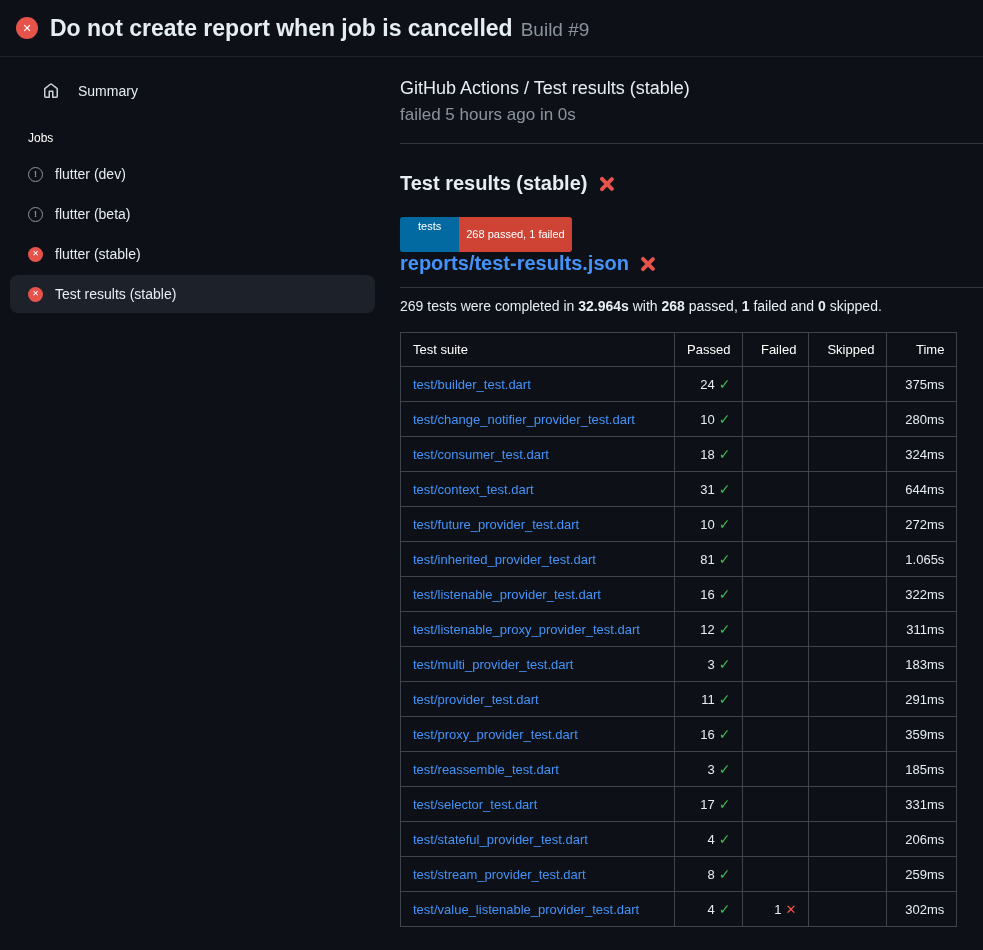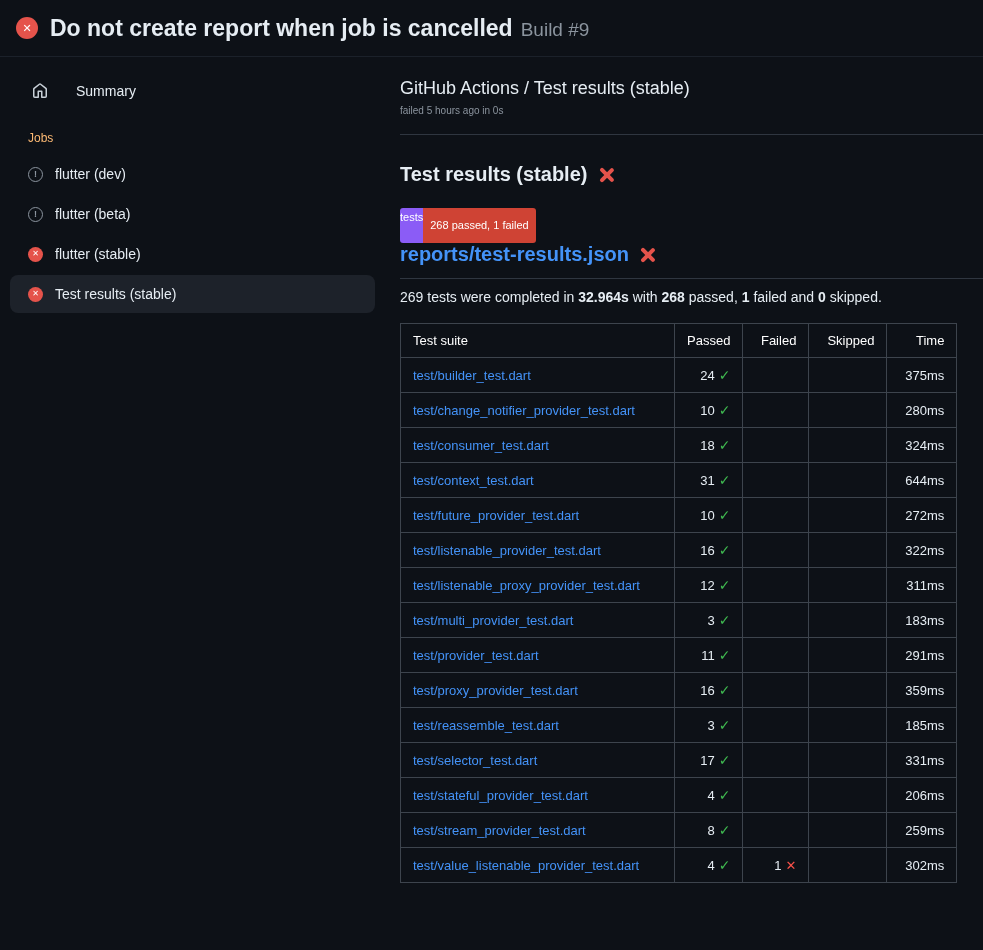--- a/index.html
+++ b/index.html
@@ -11,39 +11,39 @@
   }
   
   .topbar{display:flex;align-items:center;gap:12px;height:57px;padding:0 16px;border-bottom:1px solid #1b212a}
   .circle{border-radius:50%;display:inline-flex;align-items:center;justify-content:center;background:#e5534b;color:#fff;font-weight:700;flex:none}
   .topbar .circle{width:22px;height:22px;font-size:11px}
   .title-wrap{display:flex;align-items:baseline;gap:8px}
   .run-title{font-size:23px;font-weight:700;color:#e6edf3}
   .build{font-size:19px;color:#8b949e;font-weight:400}
   
   .sidebar{position:absolute;top:57px;left:0;width:385px}
-  .summary-item{display:flex;align-items:flex-end;gap:28px;padding:10px 16px 10px 32px;margin-top:16px;font-size:14px;cursor:pointer}
-  .jobs-label{padding:22px 16px 10px 28px;font-size:12px;color:#fdba74}
+  .summary-item{display:flex;align-items:flex-end;gap:19px;padding:10px 16px 10px 43px;margin-top:16px;font-size:14px;cursor:pointer}
+  .jobs-label{padding:22px 16px 10px 28px;font-size:12px;color:#ffffff}
   .job-item{display:flex;align-items:center;gap:12px;margin:0 10px 2px 10px;padding:11px 18px;border-radius:8px;font-size:14px;cursor:pointer}
   .job-item.selected{background:#1d222a}
   .job-icon{width:15px;height:15px;border-radius:50%;display:inline-flex;align-items:center;justify-content:center;flex:none;font-weight:700;line-height:1}
   .job-icon.warning{border:1.5px solid #8b949e;color:#8b949e;font-size:9px}
   .job-icon.failed{background:#e5534b;color:#fff;font-size:8px}
   
   .content{position:absolute;left:400px;top:57px;width:583px}
   .breadcrumb{margin-top:21px;font-size:18px;font-weight:400}
-  .status-line{margin-top:6px;font-size:10px;color:#8b949e}
+  .status-line{margin-top:6px;font-size:17px;color:#8b949e}
   .divider{margin-top:18px;border:none;border-top:1px solid #2f3640}
   .section-title{margin-top:28px;font-size:20px;font-weight:700;display:flex;align-items:center;gap:11px}
   .cross{position:relative;width:16px;height:16px;flex:none;display:inline-block}
   .cross::before,.cross::after{content:"";position:absolute;left:6.2px;top:-1px;width:3.6px;height:18px;background:#e5534b;border-radius:2px}
   .cross::before{transform:rotate(45deg)}
   .cross::after{transform:rotate(-45deg)}
   .badge{display:inline-flex;margin-top:22px;font-size:11px;border-radius:3px;overflow:hidden;line-height:1}
-  .badge-label{background:#8b5cf6;color:#fff;padding:4px 0}
+  .badge-label{background:#0369a1;color:#fff;padding:4px 18px}
   .badge-value{background:#cf4334;color:#fff;padding:12px 7px}
   .report-row{border-bottom:1px solid #2f3640;padding-bottom:12px;display:flex;align-items:center;gap:11px}
   .report-link{color:#4493f8;font-size:20px;font-weight:700;text-decoration:none}
   .summary-text{margin-top:10px;font-size:14px;color:#e6edf3}
   .summary-text .b{font-weight:700}
   
   table{margin-top:18px;border-collapse:collapse;font-size:13px}
   th,td{border:1px solid #3d444d;padding:9px 12px;text-align:left;white-space:nowrap}
   th{font-weight:400;color:#ffffff}
   .num{text-align:right}
@@ -156,20 +156,27 @@
           <td class="num">644ms</td>
         </tr>
         <tr>
           <td><a class="suite-link" href="#">test/future_provider_test.dart</a></td>
           <td class="num"><span>10</span><span class="check">✓</span></td>
           <td class="num"></td>
           <td class="num"></td>
           <td class="num">272ms</td>
         </tr>
         <tr>
+          <td><a class="suite-link" href="#">test/inherited_provider_test.dart</a></td>
+          <td class="num"><span>81</span><span class="check">✓</span></td>
+          <td class="num"></td>
+          <td class="num"></td>
+          <td class="num">1.065s</td>
+        </tr>
+        <tr>
           <td><a class="suite-link" href="#">test/listenable_provider_test.dart</a></td>
           <td class="num"><span>16</span><span class="check">✓</span></td>
           <td class="num"></td>
           <td class="num"></td>
           <td class="num">322ms</td>
         </tr>
         <tr>
           <td><a class="suite-link" href="#">test/listenable_proxy_provider_test.dart</a></td>
           <td class="num"><span>12</span><span class="check">✓</span></td>
           <td class="num"></td>

